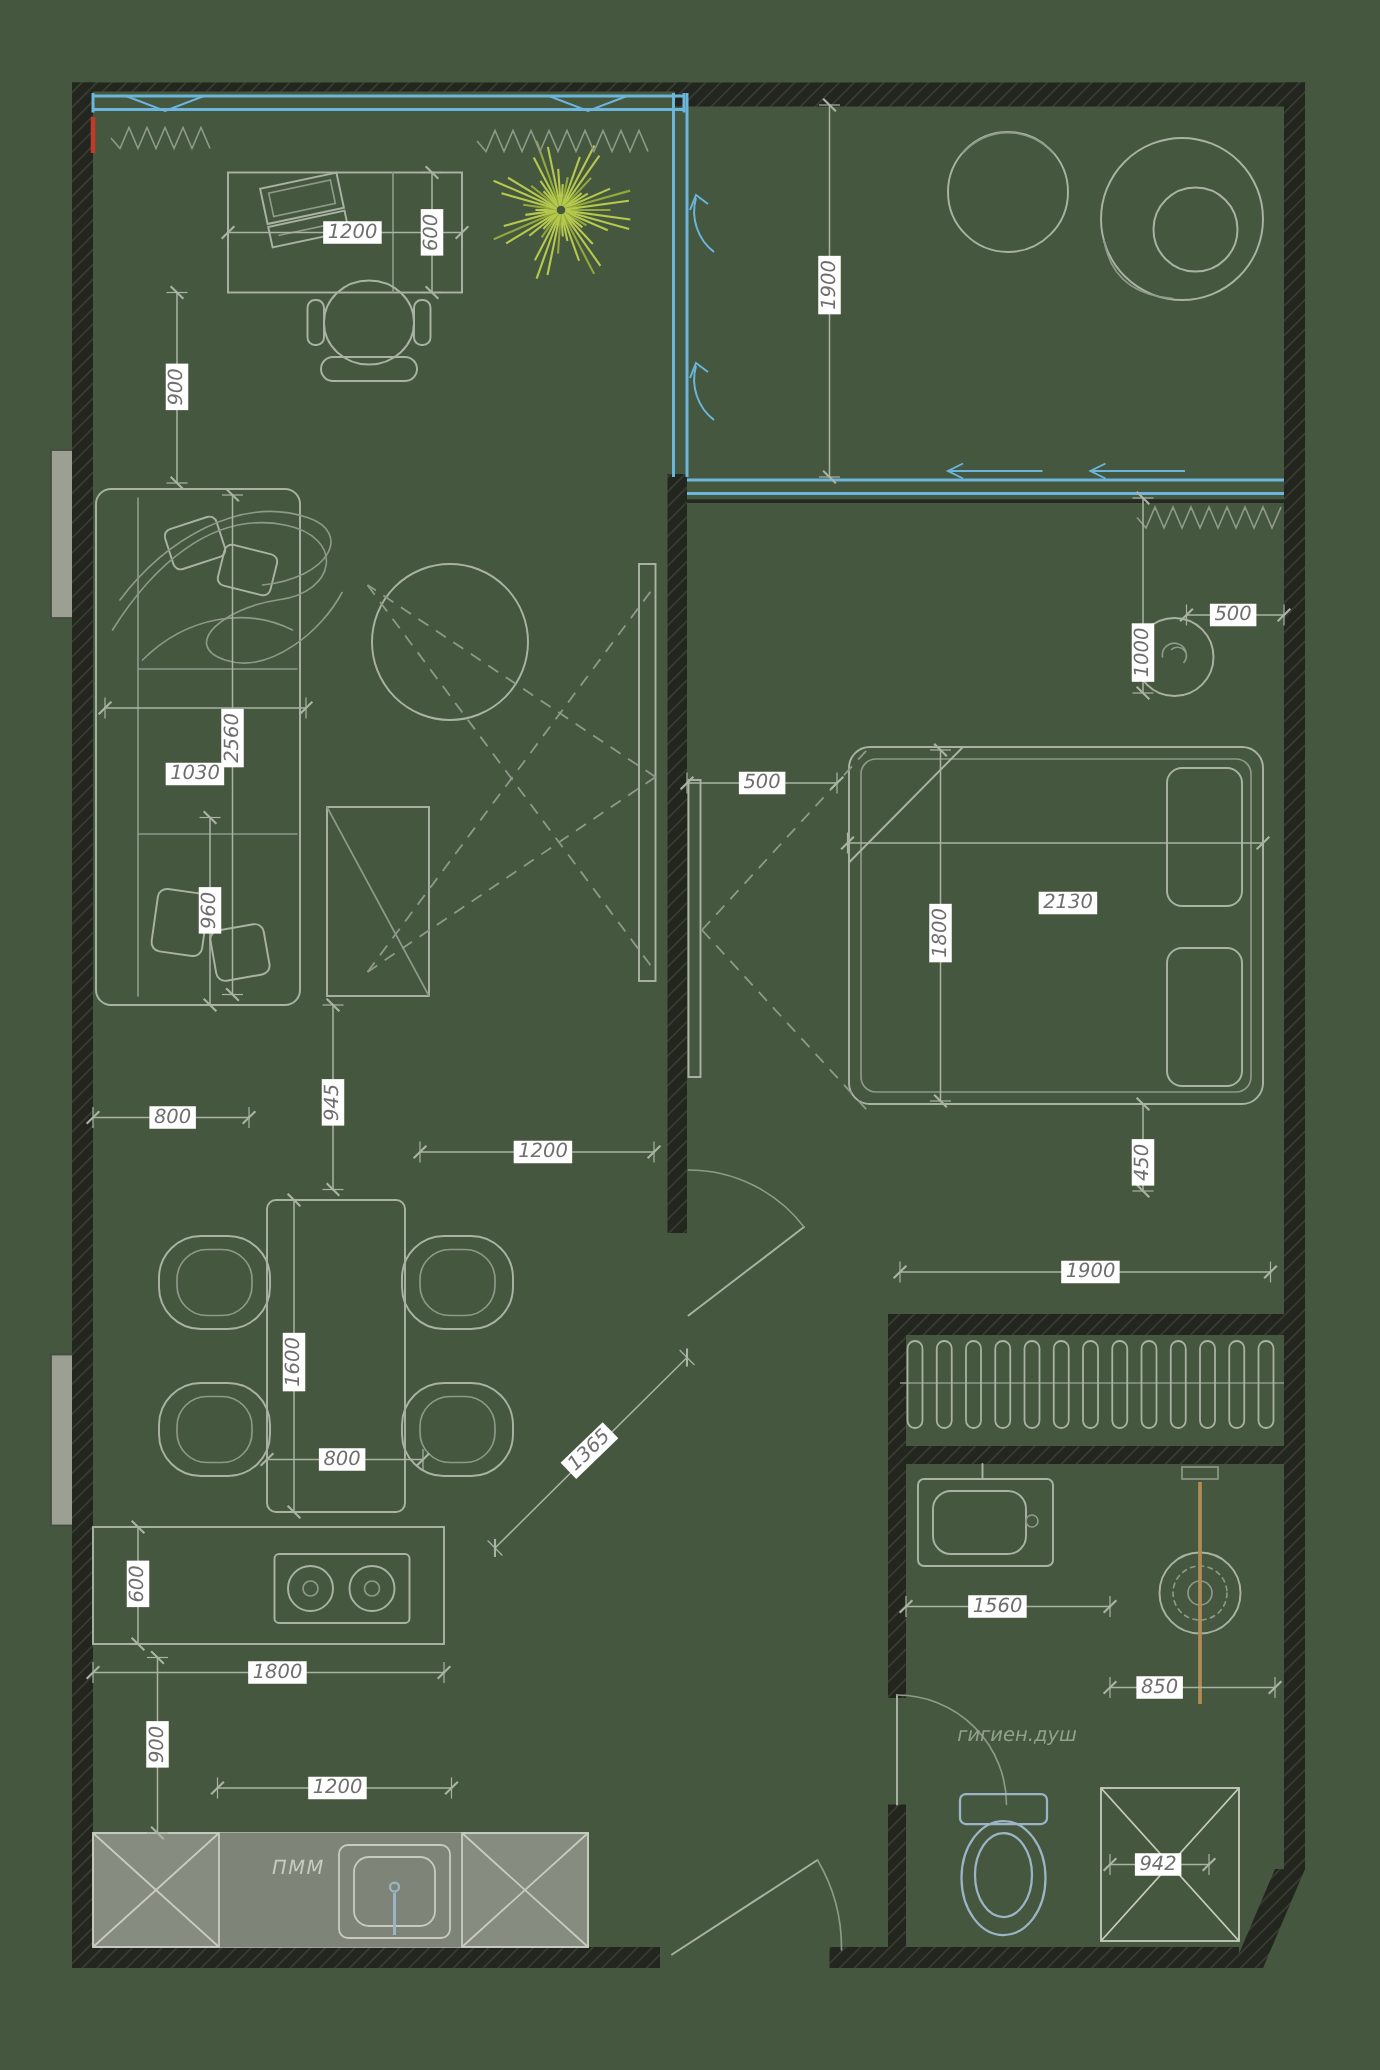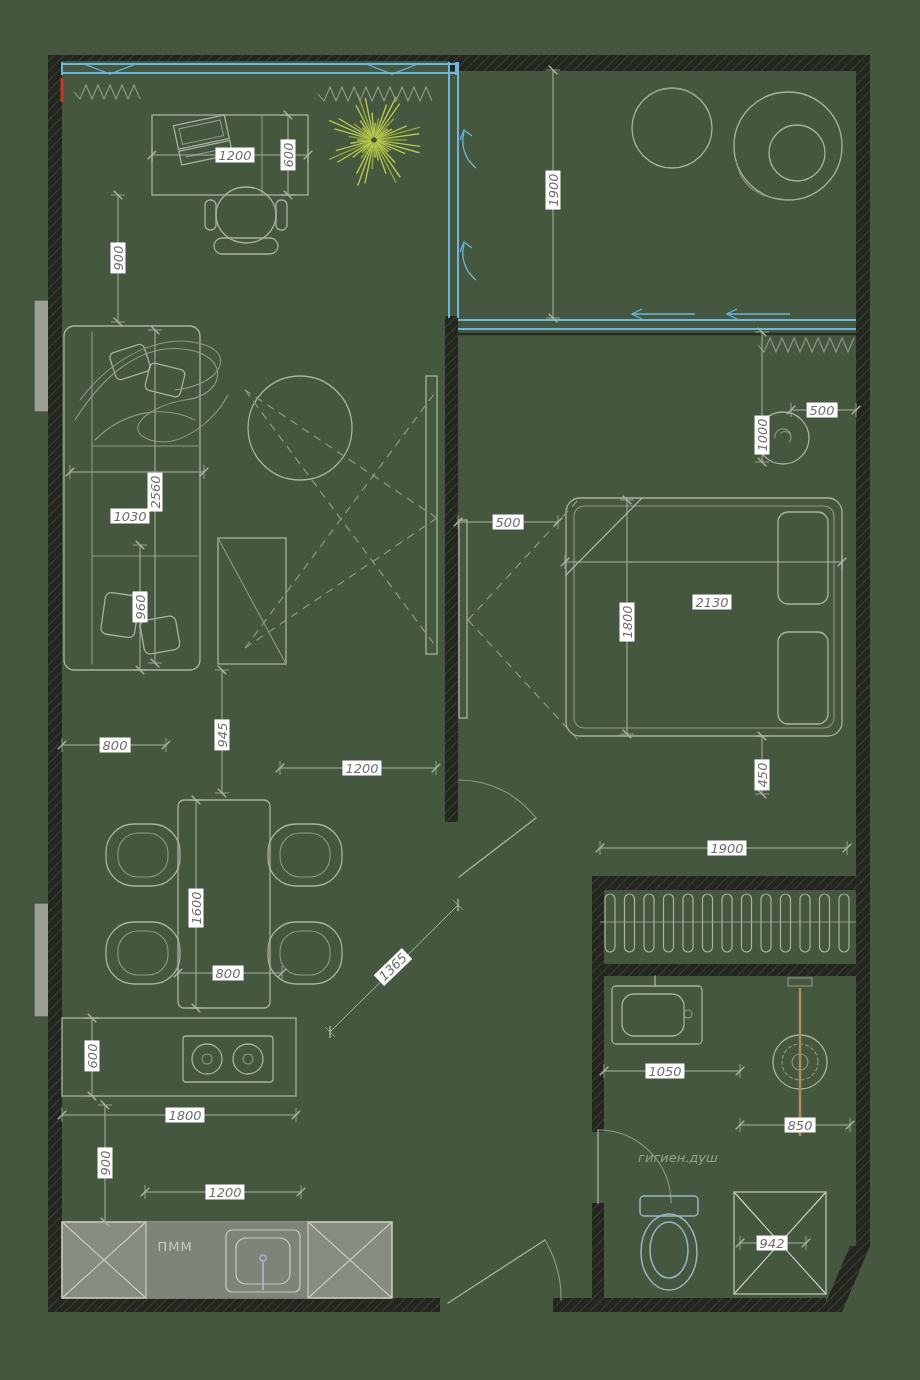--- a/index.html
+++ b/index.html
@@ -521,22 +521,22 @@
       <div class="dim-label" style="left: 627px; top: 622px; transform: translate(-50%, -50%) rotate(-90deg);">1800</div>
       <div class="dim-label" style="left: 222px; top: 735px; transform: translate(-50%, -50%) rotate(-90deg);">945</div>
       <div class="dim-label" style="left: 115px; top: 745px; transform: translate(-50%, -50%) rotate(0deg);">800</div>
       <div class="dim-label" style="left: 362px; top: 768px; transform: translate(-50%, -50%) rotate(0deg);">1200</div>
       <div class="dim-label" style="left: 762px; top: 775px; transform: translate(-50%, -50%) rotate(-90deg);">450</div>
       <div class="dim-label" style="left: 727px; top: 848px; transform: translate(-50%, -50%) rotate(0deg);">1900</div>
       <div class="dim-label" style="left: 196px; top: 908px; transform: translate(-50%, -50%) rotate(-90deg);">1600</div>
       <div class="dim-label" style="left: 228px; top: 973px; transform: translate(-50%, -50%) rotate(0deg);">800</div>
       <div class="dim-label" style="left: 393px; top: 967px; transform: translate(-50%, -50%) rotate(-44deg);">1365</div>
       <div class="dim-label" style="left: 92px; top: 1056px; transform: translate(-50%, -50%) rotate(-90deg);">600</div>
-      <div class="dim-label" style="left: 665px; top: 1071px; transform: translate(-50%, -50%) rotate(0deg);">1050</div>
-      <div class="dim-label" style="left: 800px; top: 1125px; transform: translate(-50%, -50%) rotate(0deg);">850</div>
+      <div class="dim-label" style="left: 665px; top: 1071px; transform: translate(-50%, -50%) rotate(0deg);">1560</div>
+      <div class="dim-label" style="left: 773px; top: 1125px; transform: translate(-50%, -50%) rotate(0deg);">850</div>
       <div class="dim-label" style="left: 185px; top: 1115px; transform: translate(-50%, -50%) rotate(0deg);">1800</div>
       <div class="dim-label" style="left: 105px; top: 1163px; transform: translate(-50%, -50%) rotate(-90deg);">900</div>
       <div class="dim-label" style="left: 225px; top: 1192px; transform: translate(-50%, -50%) rotate(0deg);">1200</div>
       <div class="dim-label" style="left: 772px; top: 1243px; transform: translate(-50%, -50%) rotate(0deg);">942</div>
-      <div class="dim-label plain-light" style="left: 175px; top: 1246px; transform: translate(-50%, -50%) rotate(0deg);">ПММ</div>
+      <div class="dim-label plain-light" style="left: 199px; top: 1246px; transform: translate(-50%, -50%) rotate(0deg); font-style: italic;">ПММ</div>
       <div class="dim-label plain" style="left: 678px; top: 1157px; transform: translate(-50%, -50%) rotate(0deg);">гигиен.душ</div>
     </div>
 </div>
 
 </body></html>

